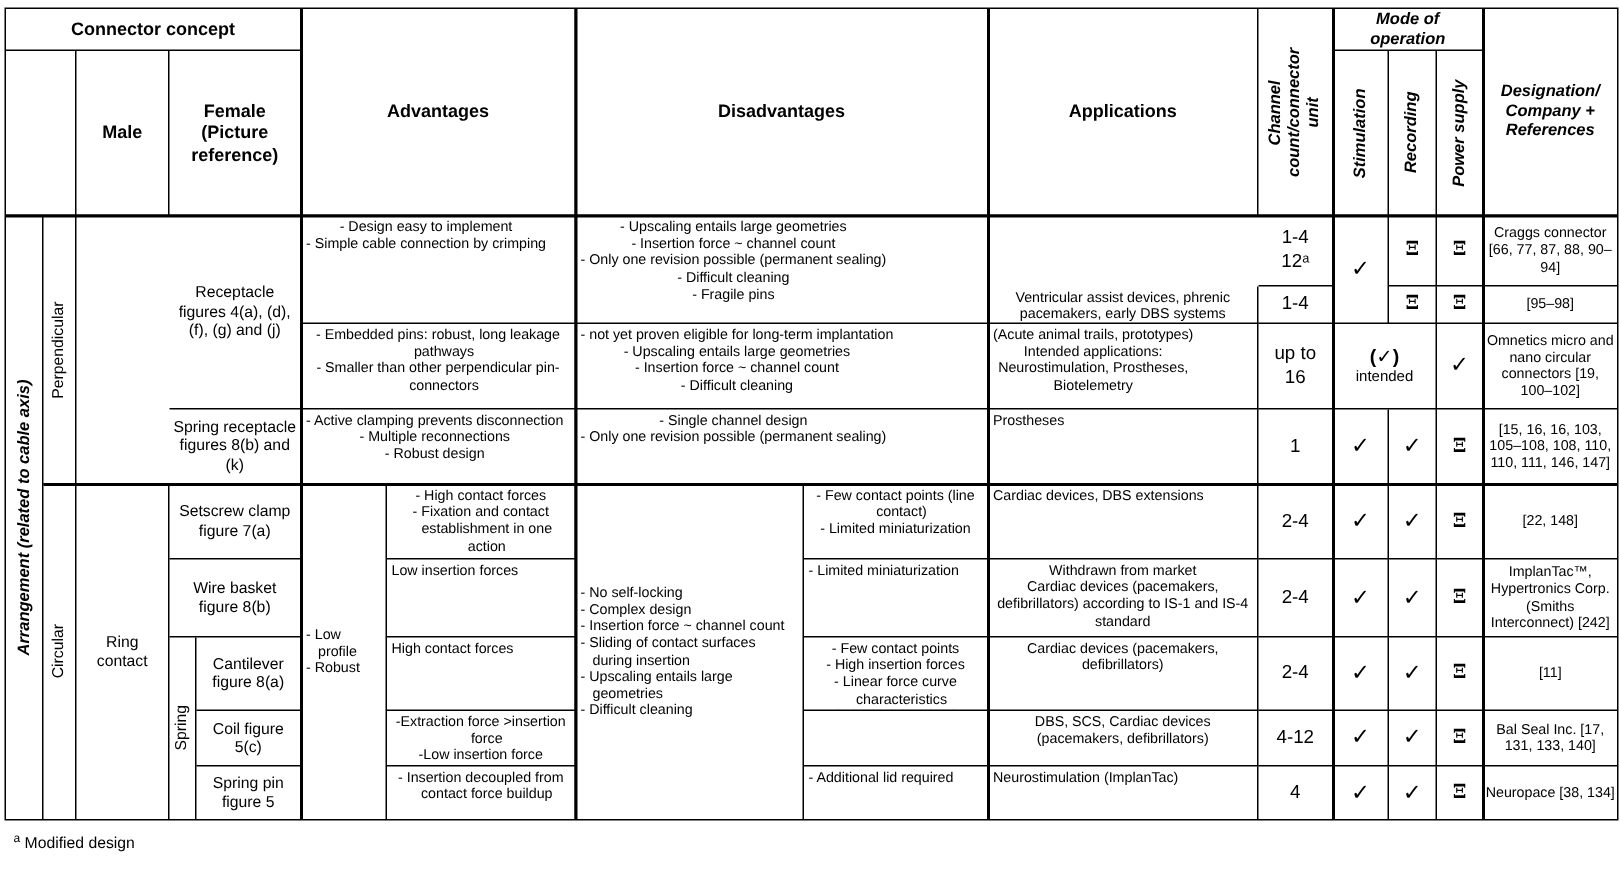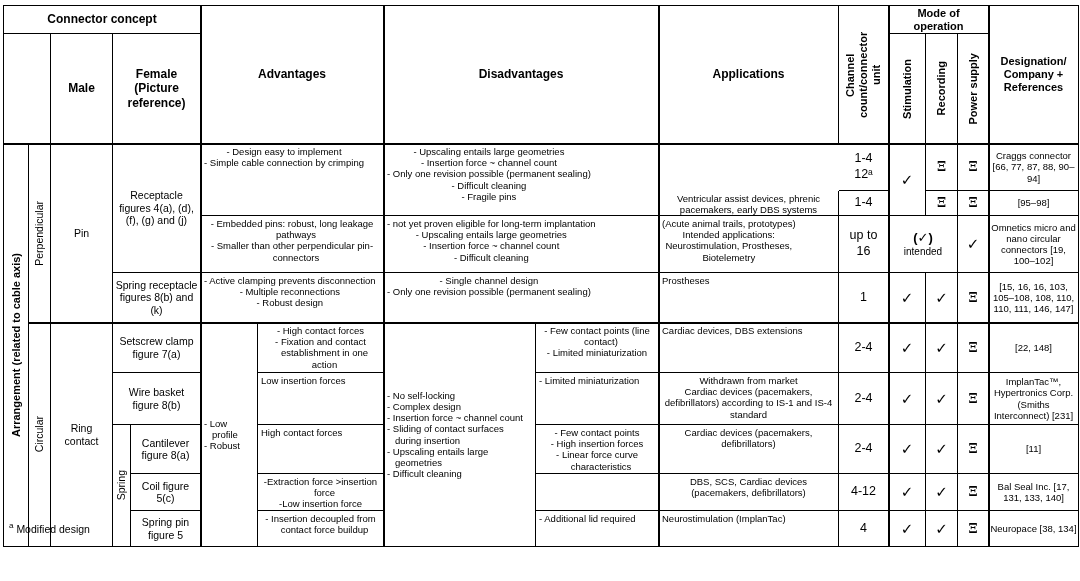--- a/index.html
+++ b/index.html
@@ -8,34 +8,34 @@
   #tbl{position:absolute;left:3px;top:5px;width:1074px;height:540px;
        display:grid;border:1.5px solid #000;box-sizing:content-box;
        grid-template-columns:25px 22px 62px 18px 70px 57px 126px 152px 123px 180px 50px 37px 32px 31px 89px;
        grid-template-rows:28px 110px 47px 25px 57px 50px 50px 52px 49px 37px 35px;}
   .c{border-right:1px solid #000;border-bottom:1px solid #000;overflow:hidden;
      display:flex;align-items:center;justify-content:center;text-align:center;
      font-size:9.5px;line-height:1.18;white-space:pre-line;box-sizing:border-box;padding:1px;}
   .tl{align-items:flex-start;justify-content:flex-start;text-align:center;padding:2px 3px;}
   .cl{align-items:center;justify-content:flex-start;text-align:left;padding:2px 3px;}
   .hdr{font-weight:bold;font-size:12px;white-space:normal;}
-  .hdr2{font-weight:bold;font-size:11px;white-space:normal;padding:2px;}
+  .hdr2{font-weight:bold;font-size:11px;white-space:normal;padding:2px;font-style:italic;}
   .lbl{font-size:10.5px;white-space:normal;padding:2px;}
   .no-br{border-right:none;}
   .no-bb{border-bottom:none;}
   .vert{writing-mode:vertical-rl;transform:rotate(180deg);display:inline-block;}
   .list{display:block;}
   .li{padding-left:8px;text-indent:-8px;margin:0;}
   .chan{font-size:12.5px;line-height:1.25;}
   .sym{font-size:15px;font-weight:bold;}
   .xi{font-size:13px;font-weight:600;font-family:"DejaVu Serif","Liberation Serif",serif;}
   .intend{font-size:10px;line-height:1.2;}
   .intend .big{font-size:13px;font-weight:bold;}
   .ovl{position:absolute;background:#000;pointer-events:none;}
-  #footnote{position:absolute;left:9px;top:521px;font-size:10.5px;}
+  #footnote{position:absolute;left:9px;top:554px;font-size:10.5px;}
   #footnote sup{font-size:8px;}
 </style>
 </head>
 <body>
 
 <div id="page">
   <div id="tbl">
 
     <div class="c hdr" style="grid-area:1/1/2/6">Connector concept</div>
     <div class="c" style="grid-area:2/1/3/3"></div>
@@ -48,21 +48,20 @@
     <div class="c hdr2" style="grid-area:1/12/2/15">Mode of operation</div>
     <div class="c" style="grid-area:2/12/3/13"><span class="vert hdr2">Stimulation</span></div>
     <div class="c" style="grid-area:2/13/3/14"><span class="vert hdr2">Recording</span></div>
     <div class="c" style="grid-area:2/14/3/15"><span class="vert hdr2">Power supply</span></div>
     <div class="c hdr2 no-br" style="grid-area:1/15/3/16">Designation/ Company + References</div>
 
     <div class="c no-bb" style="grid-area:3/1/12/2"><span class="vert hdr2">Arrangement (related to cable axis)</span></div>
     <div class="c" style="grid-area:3/2/7/3"><span class="vert lbl">Perpendicular</span></div>
     <div class="c no-bb" style="grid-area:7/2/12/3"><span class="vert lbl">Circular</span></div>
 
-    <div class="c lbl" style="grid-area:3/3/7/4">Pin</div>
     <div class="c lbl no-bb" style="grid-area:7/3/12/4">Ring contact</div>
 
     <div class="c lbl" style="grid-area:3/4/6/6">Receptacle figures 4(a), (d), (f), (g) and (j)</div>
     <div class="c lbl" style="grid-area:6/4/7/6">Spring receptacle figures 8(b) and (k)</div>
     <div class="c lbl" style="grid-area:7/4/8/6">Setscrew clamp figure 7(a)</div>
     <div class="c lbl" style="grid-area:8/4/9/6">Wire basket figure 8(b)</div>
     <div class="c no-bb" style="grid-area:9/4/12/5"><span class="vert lbl">Spring</span></div>
     <div class="c lbl" style="grid-area:9/5/10/6">Cantilever figure 8(a)</div>
     <div class="c lbl" style="grid-area:10/5/11/6">Coil figure 5(c)</div>
     <div class="c lbl no-bb" style="grid-area:11/5/12/6">Spring pin figure 5</div>
@@ -136,21 +135,21 @@
     <div class="c xi" style="grid-area:10/14/11/15">Ξ</div>
     <div class="c sym no-bb" style="grid-area:11/12/12/13">✓</div>
     <div class="c sym no-bb" style="grid-area:11/13/12/14">✓</div>
     <div class="c xi no-bb" style="grid-area:11/14/12/15">Ξ</div>
 
     <div class="c no-br" style="grid-area:3/15/4/16">Craggs connector [66, 77, 87, 88, 90–94]</div>
     <div class="c no-br" style="grid-area:4/15/5/16">[95–98]</div>
     <div class="c no-br" style="grid-area:5/15/6/16">Omnetics micro and nano circular connectors [19, 100–102]</div>
     <div class="c no-br" style="grid-area:6/15/7/16">[15, 16, 16, 103, 105–108, 108, 110, 110, 111, 146, 147]</div>
     <div class="c no-br" style="grid-area:7/15/8/16">[22, 148]</div>
-    <div class="c no-br" style="grid-area:8/15/9/16">ImplanTac™, Hypertronics Corp.(Smiths Interconnect) [231]</div>
+    <div class="c no-br" style="grid-area:8/15/9/16">ImplanTac™, Hypertronics Corp.(Smiths Interconnect) [242]</div>
     <div class="c no-br" style="grid-area:9/15/10/16">[11]</div>
     <div class="c no-br" style="grid-area:10/15/11/16">Bal Seal Inc. [17, 131, 133, 140]</div>
     <div class="c no-br no-bb" style="grid-area:11/15/12/16">Neuropace [38, 134]</div>
 
     <div class="ovl" style="left:196px;top:0;width:2px;height:540px"></div>
     <div class="ovl" style="left:379px;top:0;width:2px;height:540px"></div>
     <div class="ovl" style="left:654px;top:0;width:2px;height:540px"></div>
     <div class="ovl" style="left:884px;top:0;width:2px;height:540px"></div>
     <div class="ovl" style="left:984px;top:0;width:2px;height:540px"></div>
     <div class="ovl" style="left:0;top:137px;width:1074px;height:2px"></div>

